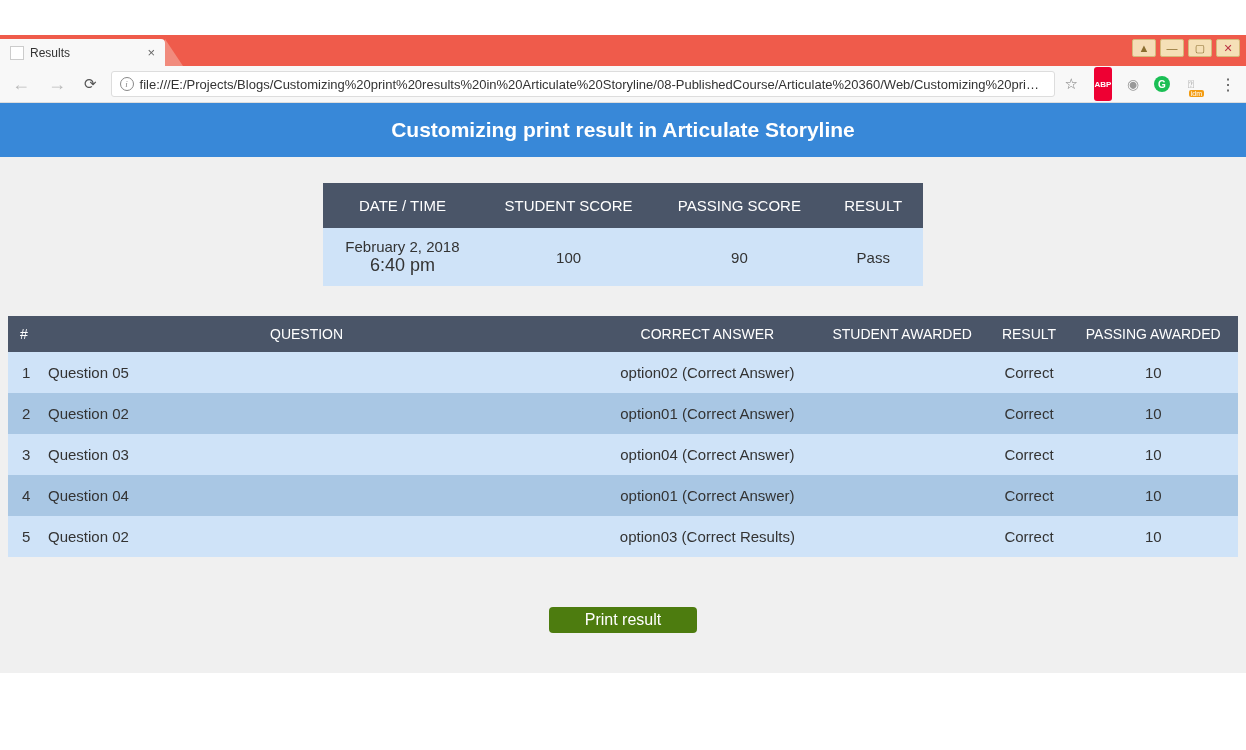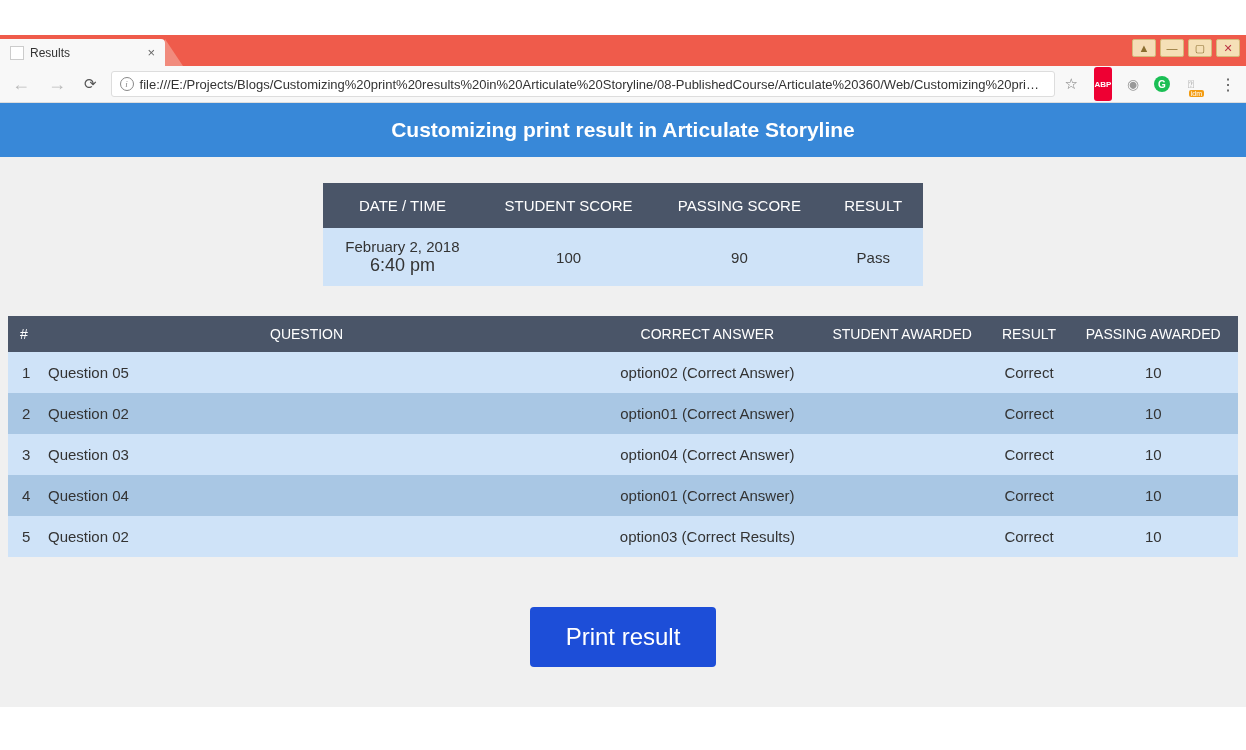--- a/index.html
+++ b/index.html
@@ -45,21 +45,21 @@
     .results-table { width: 100%; border-collapse: collapse; }
     .results-table thead th { background: #4a5568; color: #fff; font-weight: normal; font-size: 14px; padding: 10px 8px; }
     .results-table tbody td { font-size: 15px; padding: 12px 8px; text-align: center; color: #333; }
     .results-table tbody tr:nth-child(odd) td { background: #cfe3f8; }
     .results-table tbody tr:nth-child(even) td { background: #a9c7e4; }
     .results-table tbody td.qcol { text-align: left; padding-left: 8px; }
     .results-table tbody td.numcol { text-align: left; width: 32px; padding-left: 14px; }
     .correct { color: #1e8e2e; }
 
     .print-btn-wrap { text-align: center; margin-top: 50px; }
-    .print-btn { background: #1d4ed8; color: #fff; border: none; font-size: 24px; padding: 16px 36px; border-radius: 4px; cursor: pointer; }
+    .print-btn { background: #4d7c0f; color: #fff; border: none; font-size: 16px; padding: 4px 36px; border-radius: 4px; cursor: pointer; }
   </style>
 </head>
 <body>
 
 <div class="browser-top">
   <div class="tab">
     <span class="favicon"></span>
     <span>Results</span>
     <span class="close">×</span>
   </div>

